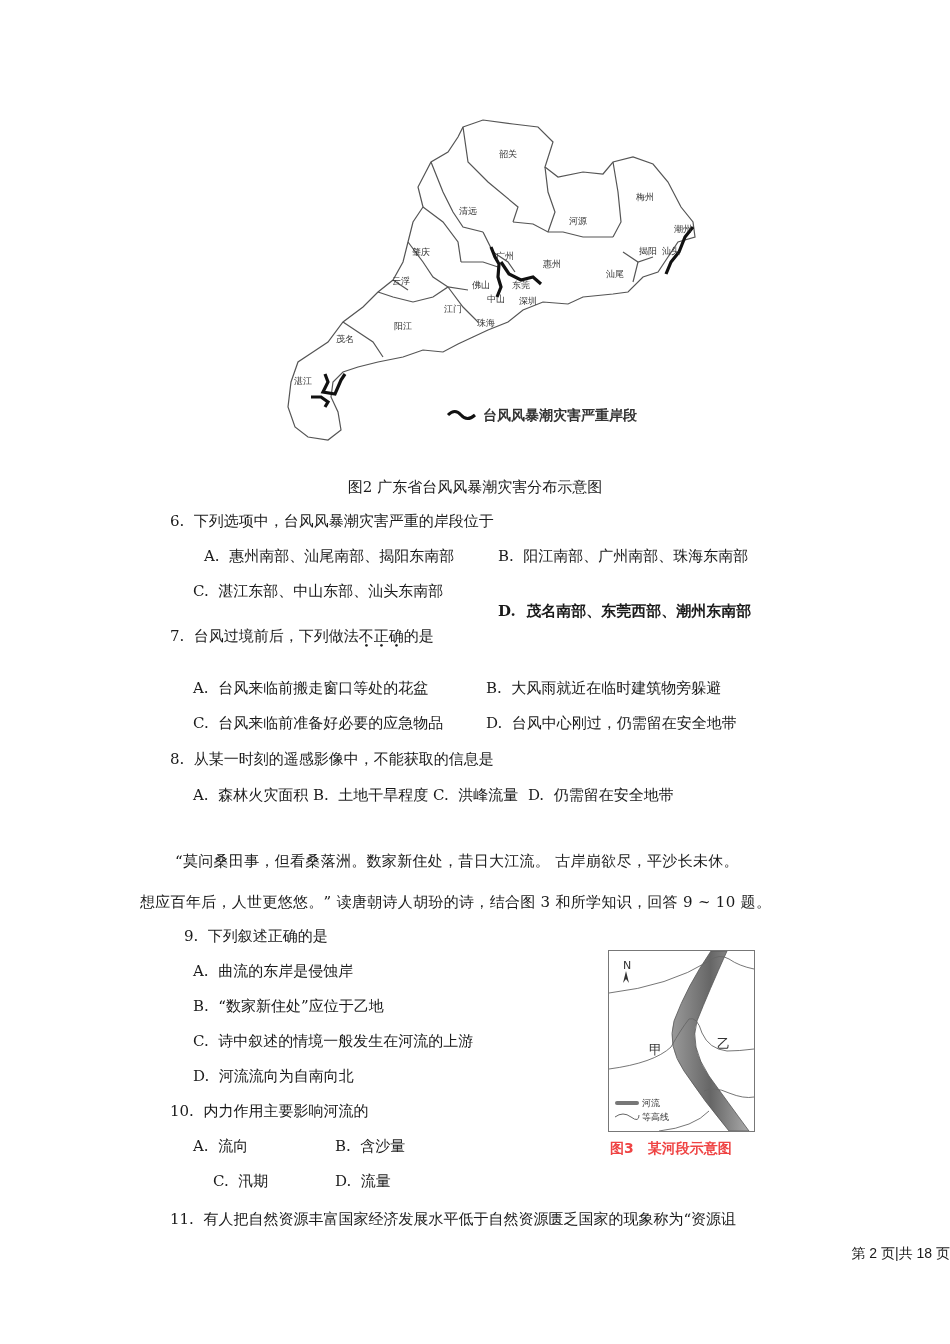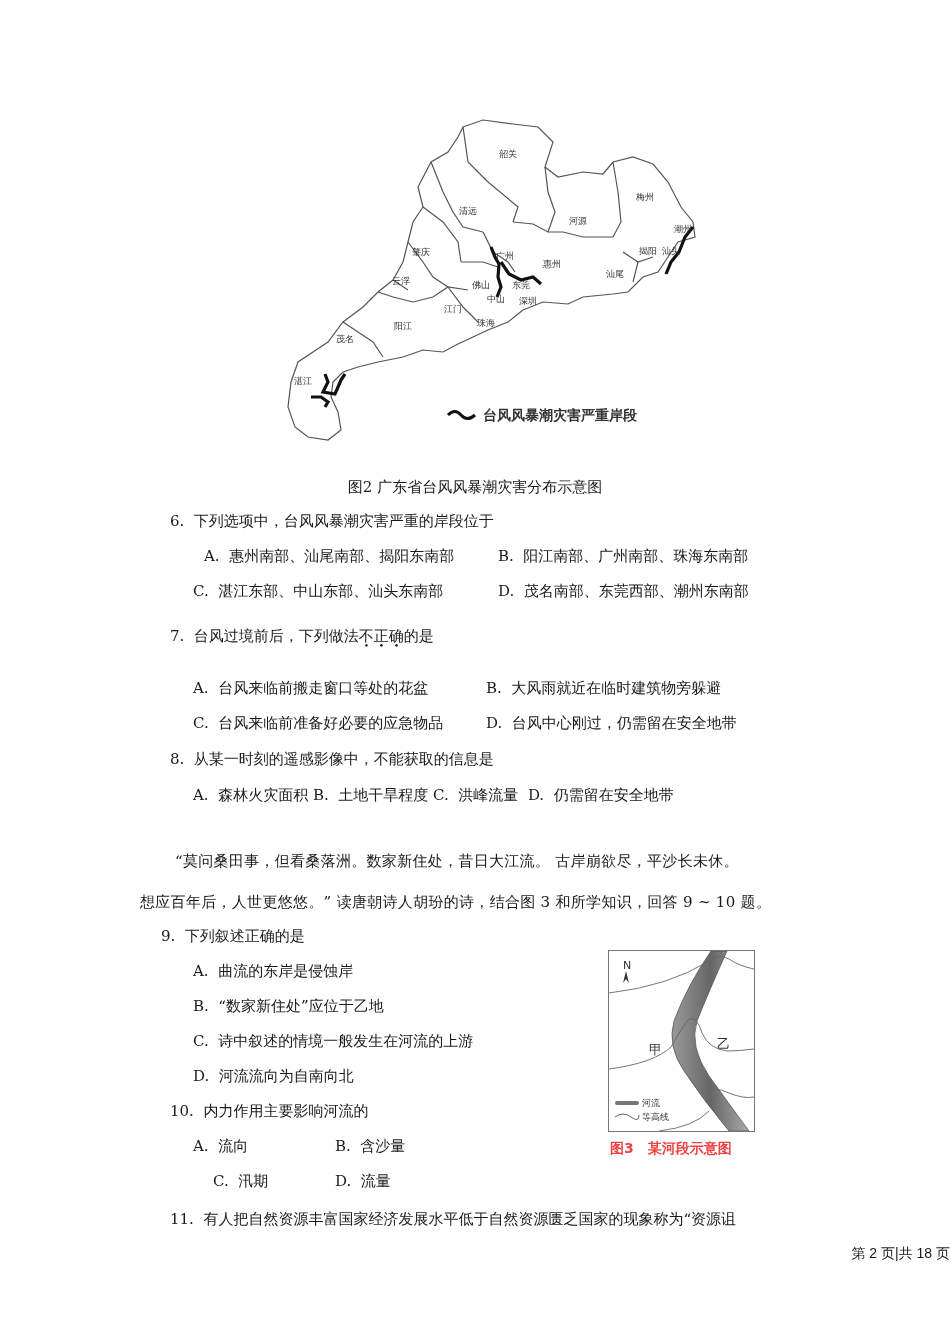--- a/index.html
+++ b/index.html
@@ -90,21 +90,21 @@
 
 <div class="abs caption">图2 广东省台风风暴潮灾害分布示意图</div>
 
 <div class="abs q" style="left:170px; top:512px;">
   <span>6.</span>&nbsp;
   <span>下列选项中，台风风暴潮灾害严重的岸段位于</span>
 </div>
 <div class="abs opt" style="left:193px; top:547px;margin-left:11px;"><span>A.</span>&nbsp; <span>惠州南部、汕尾南部、揭阳东南部</span></div>
 <div class="abs opt" style="left:498px; top:547px;"><span>B.</span>&nbsp; <span>阳江南部、广州南部、珠海东南部</span></div>
 <div class="abs opt" style="left:193px; top:582px;"><span>C.</span>&nbsp; <span>湛江东部、中山东部、汕头东南部</span></div>
-<div class="abs opt" style="left:498px; top:582px;"><span>D.</span>&nbsp; <span>茂名南部、东莞西部、潮州东南部</span></div>
+<div class="abs opt" style="left:498px; top:602px;font-weight:bold;"><span>D.</span>&nbsp; <span>茂名南部、东莞西部、潮州东南部</span></div>
 
 <div class="abs q" style="left:170px; top:627px;">
   <span>7.</span>&nbsp;
   <span>台风过境前后，下列做法</span><span class="emph">不</span><span class="emph">正</span><span class="emph">确</span><span>的是</span>
 </div>
 <div class="abs opt" style="left:193px; top:679px;"><span>A.</span>&nbsp; <span>台风来临前搬走窗口等处的花盆</span></div>
 <div class="abs opt" style="left:486px; top:679px;"><span>B.</span>&nbsp; <span>大风雨就近在临时建筑物旁躲避</span></div>
 <div class="abs opt" style="left:193px; top:714px;"><span>C.</span>&nbsp; <span>台风来临前准备好必要的应急物品</span></div>
 <div class="abs opt" style="left:486px; top:714px;"><span>D.</span>&nbsp; <span>台风中心刚过，仍需留在安全地带</span></div>
 
@@ -115,21 +115,21 @@
 <div class="abs opt" style="left:193px; top:786px;">
   <span>A.</span>&nbsp; <span>森林火灾面积</span>
   <span>B.</span>&nbsp; <span>土地干旱程度</span>
   <span>C.</span>&nbsp; <span>洪峰流量</span>&nbsp;
   <span>D.</span>&nbsp; <span>仍需留在安全地带</span>
 </div>
 
 <div class="abs passage" style="left:175px; top:852px;">“莫问桑田事，但看桑落洲。数家新住处，昔日大江流。 古岸崩欲尽，平沙长未休。</div>
 <div class="abs passage" style="left:140px; top:893px;">想应百年后，人世更悠悠。” 读唐朝诗人胡玢的诗，结合图 3 和所学知识，回答 9 ~ 10 题。</div>
 
-<div class="abs q" style="left:161px; top:927px;">
+<div class="abs q" style="left:184px; top:927px;">
   <span>9.</span>&nbsp;
   <span>下列叙述正确的是</span>
 </div>
 <div class="abs opt" style="left:193px; top:962px;"><span>A.</span>&nbsp; <span>曲流的东岸是侵蚀岸</span></div>
 <div class="abs opt" style="left:193px; top:997px;"><span>B.</span>&nbsp; <span>“数家新住处”应位于乙地</span></div>
 <div class="abs opt" style="left:193px; top:1032px;"><span>C.</span>&nbsp; <span>诗中叙述的情境一般发生在河流的上游</span></div>
 <div class="abs opt" style="left:193px; top:1067px;"><span>D.</span>&nbsp; <span>河流流向为自南向北</span></div>
 
 <div class="abs q" style="left:170px; top:1102px;">
   <span>10.</span>&nbsp;

